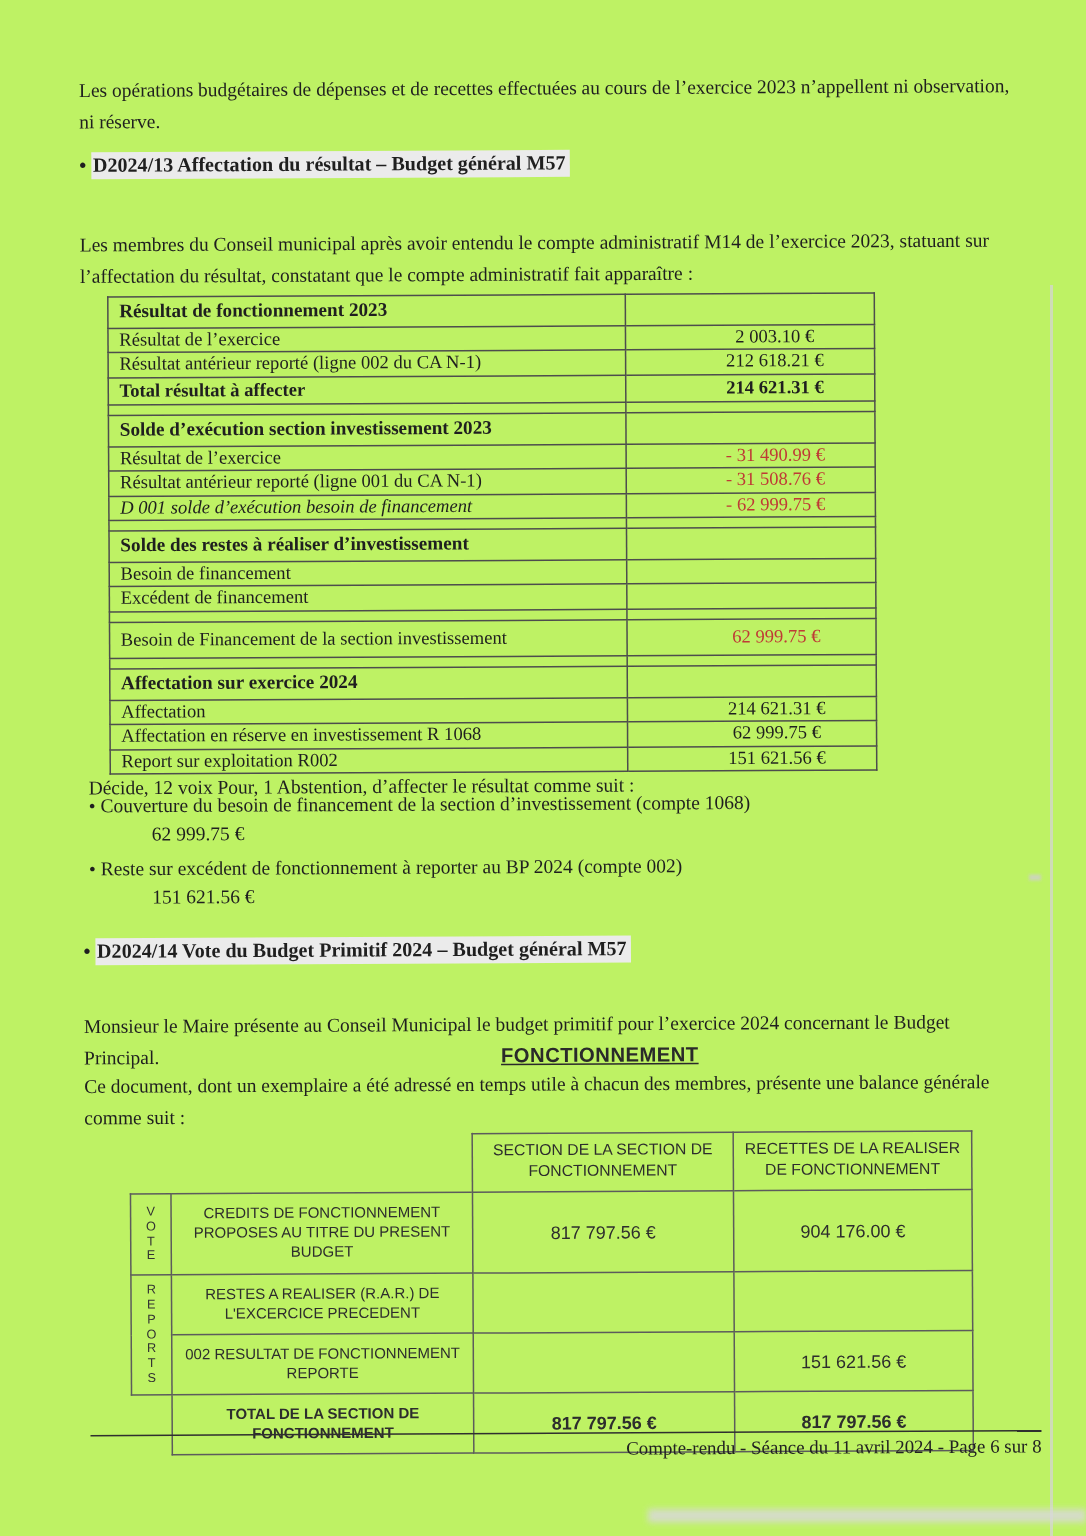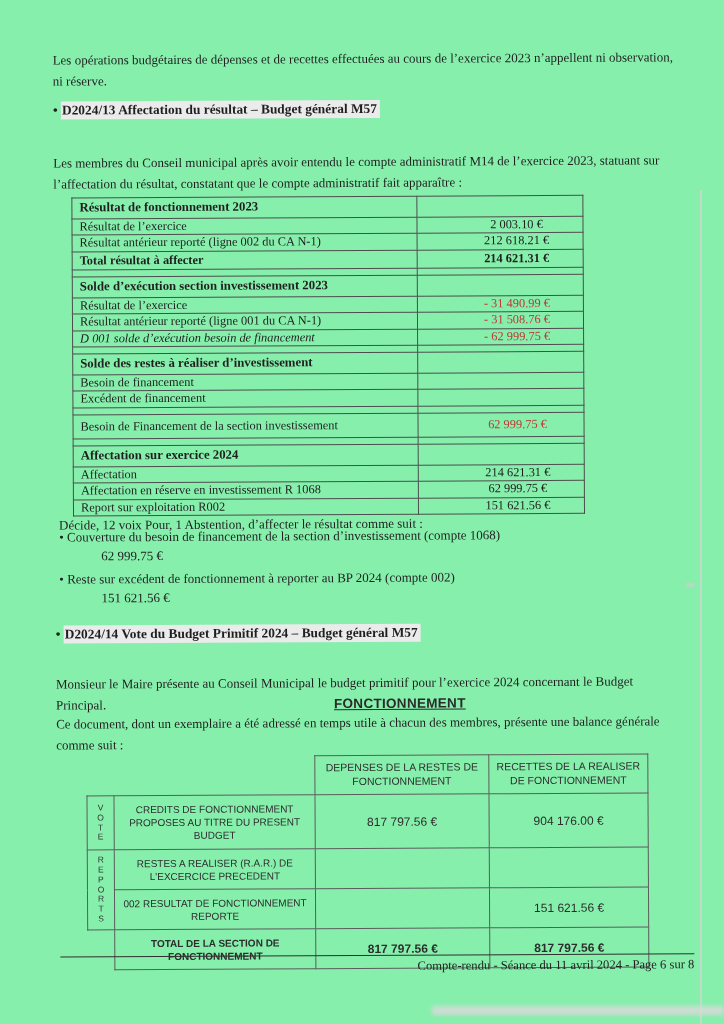--- a/index.html
+++ b/index.html
@@ -1,17 +1,17 @@
 <!DOCTYPE html>
 <html lang="fr" style="--neg: #bf3a36; --hl: #ebebeb; --tb: #4d4d4d;"><head>
 <meta charset="utf-8">
 <style>
   html,body{margin:0;padding:0;background:#e9e9e9;}
   .page{
-    position:relative;width:724px;height:1024px;background:#86efac;
+    position:relative;width:724px;height:1024px;background:#bef264;
     overflow:hidden;font-family:"Liberation Serif", serif;color:#1f1f1f;
     margin:0 auto;
   }
   .scan{position:absolute;inset:0;transform:rotate(-0.3deg);transform-origin:50% 50%;}
   .para{position:absolute;font-size:13px;line-height:1.6;width:630px;}
   #p-intro{top:36px;left:55px;}
   #p-d13-intro{top:139px;left:55px;}
   .heading{position:absolute;font-size:13.4px;font-weight:bold;white-space:nowrap;}
   .hl{background:var(--hl);padding:1px 3px 2px 1px;}
   #h-d13{top:101px;left:55px;}
@@ -213,21 +213,21 @@
       <colgroup>
           <col class="g">
           <col class="l">
           <col class="d">
           <col class="r">
         </colgroup>
       <tbody>
         <tr>
           <td class="nb"></td>
           <td class="nb"></td>
-          <td class="b hdr">DEPENSES DE LA RESTES DE FONCTIONNEMENT</td>
+          <td class="b hdr">SECTION DE LA SECTION DE FONCTIONNEMENT</td>
           <td class="b hdr">RECETTES DE LA REALISER DE FONCTIONNEMENT</td>
         </tr>
         <tr class="r1">
           <td class="b vert">V
 O
 T
 E</td>
           <td class="b lblc">CREDITS DE FONCTIONNEMENT PROPOSES AU TITRE DU PRESENT BUDGET</td>
           <td class="b valc">817 797.56 €</td>
           <td class="b valc">904 176.00 €</td>

